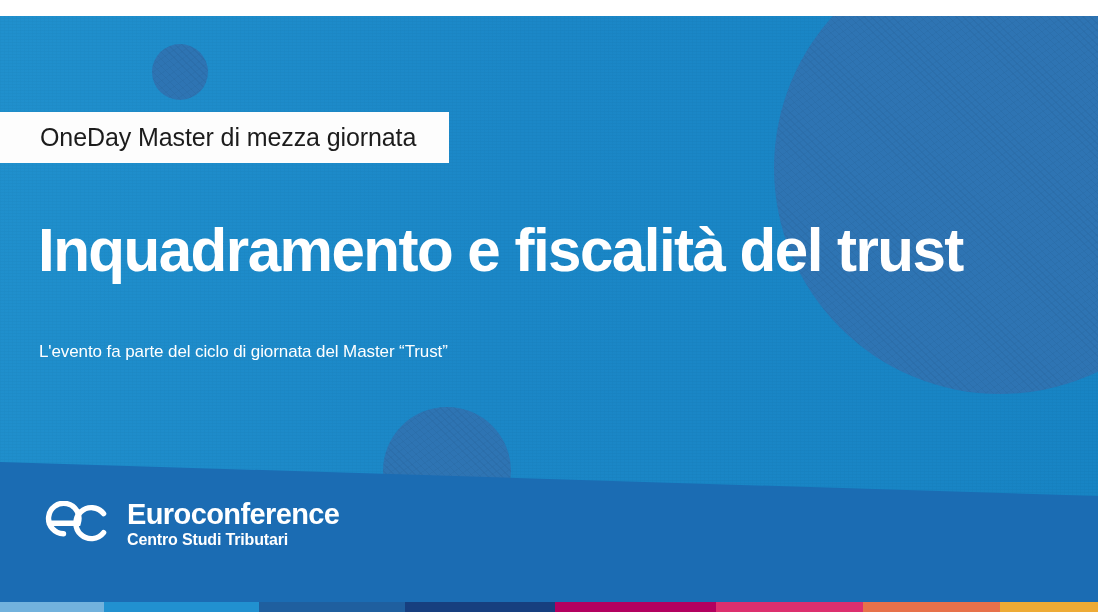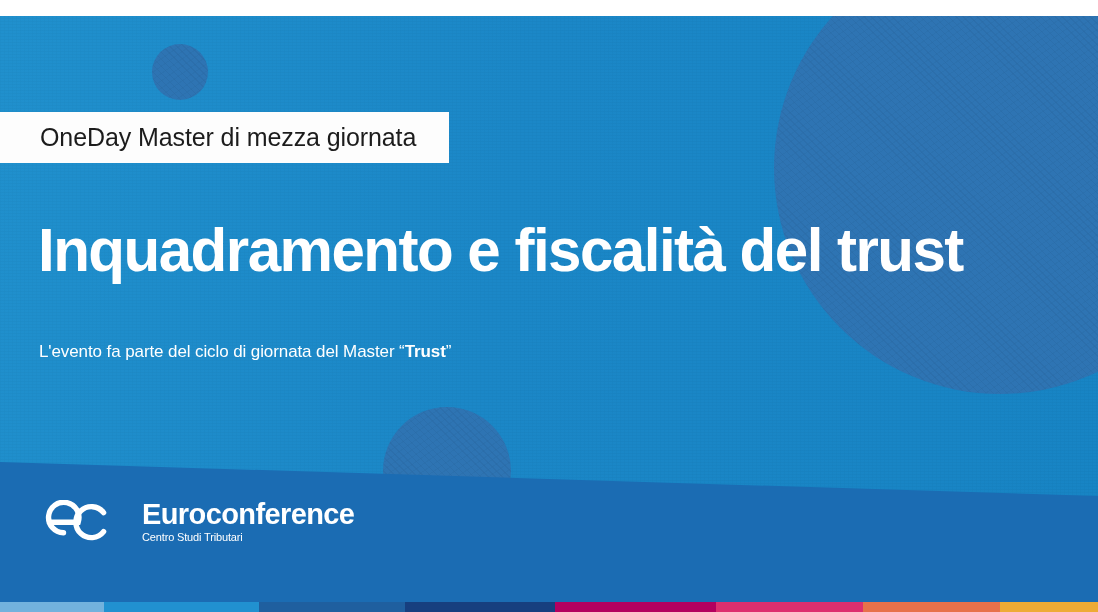--- a/index.html
+++ b/index.html
@@ -121,50 +121,51 @@
 
   .kicker {
     position: absolute;
     left: 39px;
     top: 326px;
     color: #ffffff;
     font-size: 17px;
     letter-spacing: -0.1px;
     white-space: nowrap;
   }
-  .kicker .strong { font-weight: bold; }
+  .kicker .strong { font-weight: normal; }
 
   
   .logo {
     position: absolute;
     left: 40px;
     top: 484px;
     display: flex;
-    align-items: flex-start;
-    gap: 28px;
+    align-items: flex-end;
+    gap: 13px;
   }
   .logo-mark { display:block; }
   .logo-words {
     display: flex;
     flex-direction: column;
     justify-content: center;
   }
   .logo-name {
     color: #ffffff;
     font-size: 29px;
     font-weight: bold;
     letter-spacing: -0.6px;
     line-height: 1.02;
   }
   .logo-tag {
     color: #ffffff;
-    font-size: 11px;
+    font-size: 16px;
     letter-spacing: -0.15px;
     line-height: 1.15;
     margin-top: 1px;
+    font-weight: bold;
   }
 
   
   .color-strip {
     position: absolute;
     left: 0;
     bottom: 0;
     width: 1098px;
     height: 26px;
     display: flex;

